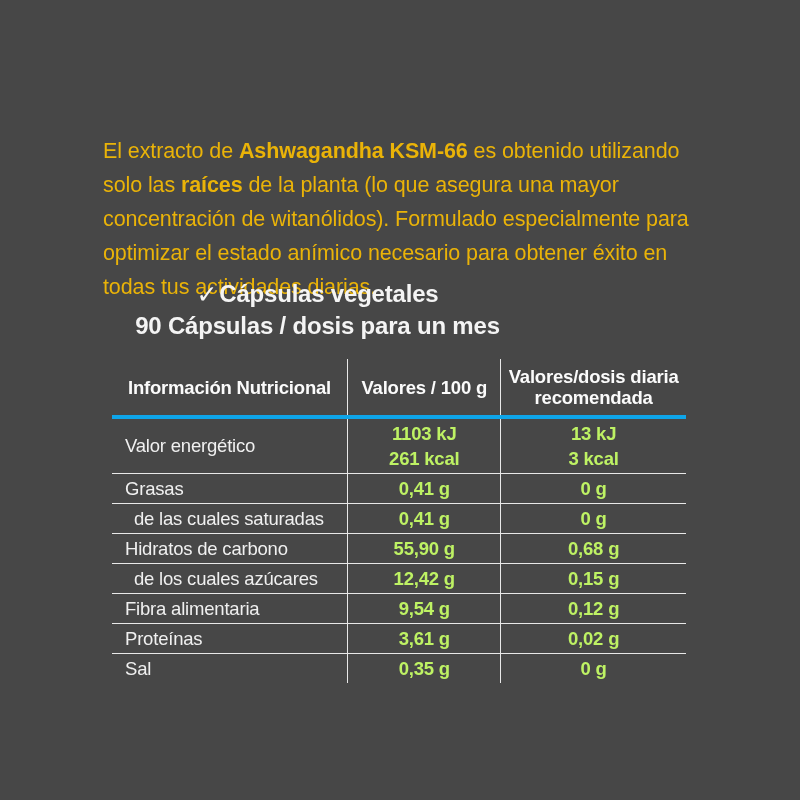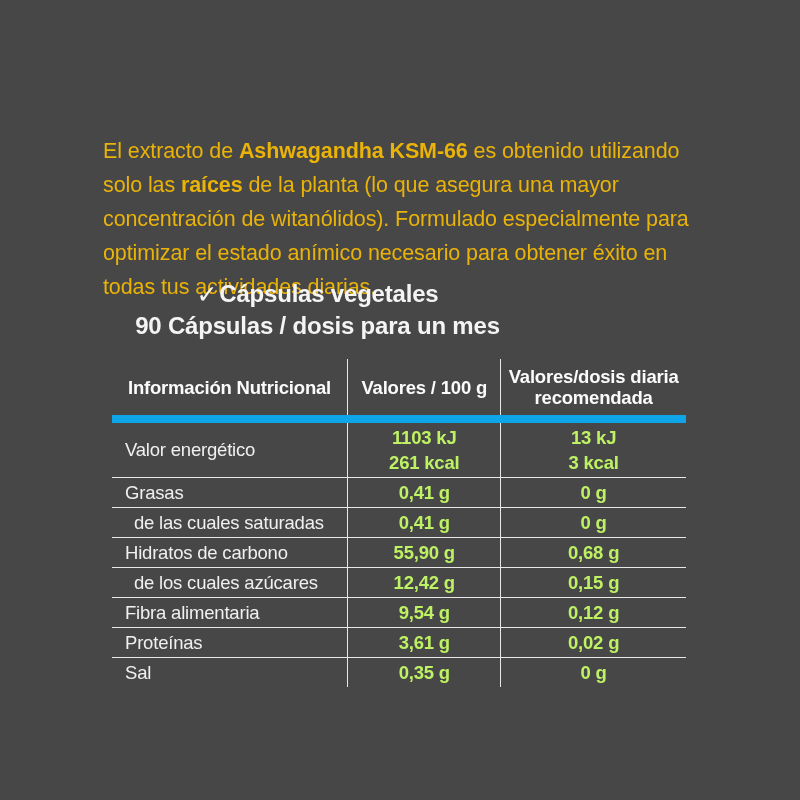--- a/index.html
+++ b/index.html
@@ -98,21 +98,21 @@
     letter-spacing: -0.2px;
   }
   thead th.col-name {
     text-align: left;
     padding-left: 16px;
   }
   thead th.col-val {
     text-align: center;
   }
   thead tr {
-    border-bottom: 8px solid #0ea5e9;
+    border-bottom: 4px solid #0ea5e9;
   }
 
   
   tbody tr {
     border-top: 1.5px solid #e8e8e8;
   }
   tbody tr:first-child {
     border-top: none;
     margin-top: 15px;
   }

